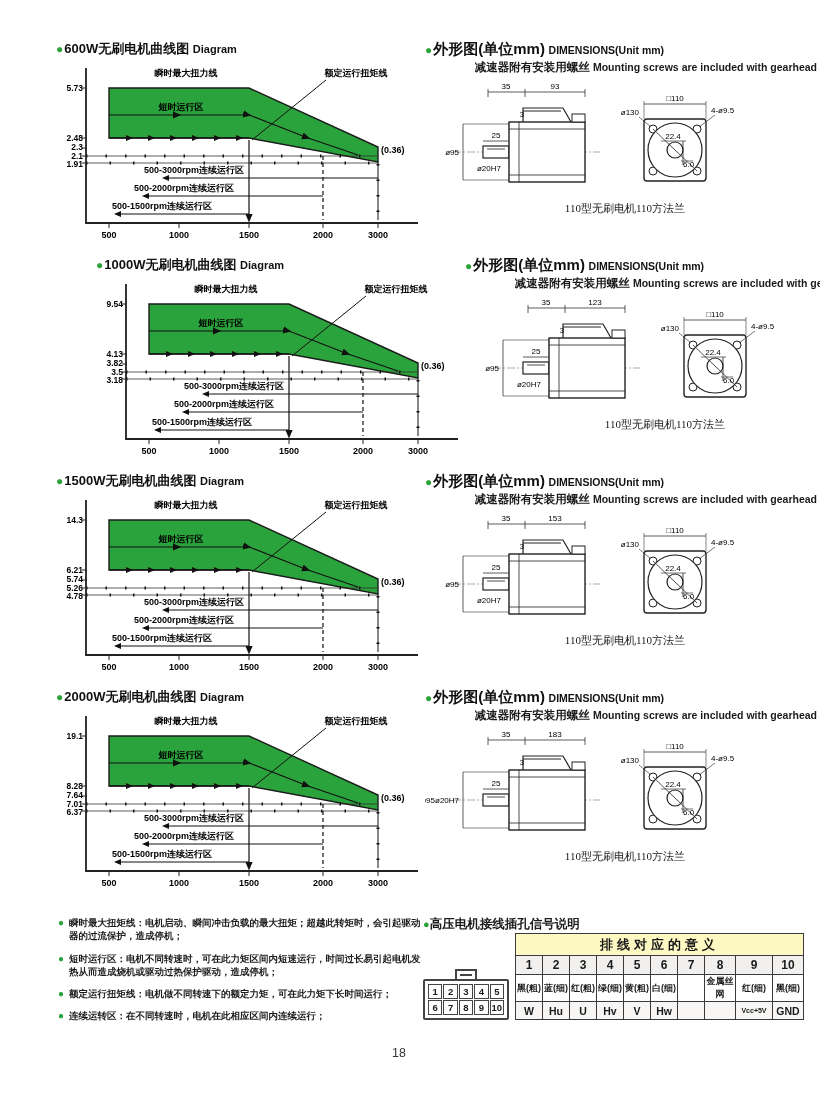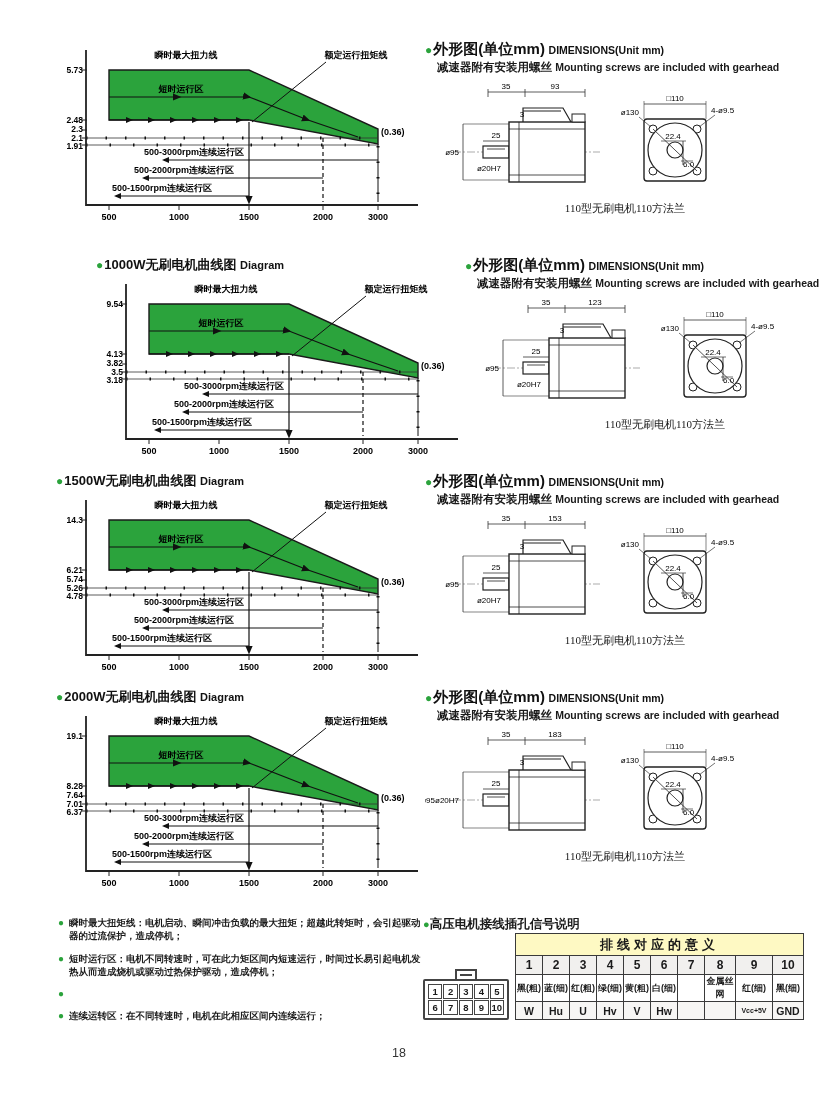--- a/index.html
+++ b/index.html
@@ -8,21 +8,21 @@
 
   .section { position:absolute; left:0; width:820px; height:216px; }
   .chart-block { position:absolute; left:56px; top:0; width:368px; }
   .dim-block { position:absolute; left:425px; top:0; width:392px; }
 
   .sec-title { font-size:13px; font-weight:bold; color:#111; white-space:nowrap; }
   .sec-title .dot { color:#2ba33c; font-size:12px; margin-right:1px; }
   .sec-title .t-en { font-size:11px; }
   .dim-block .sec-title .t-zh { font-size:15px; }
   .dim-block .sec-title .t-en { font-size:10.5px; }
-  .dim-sub { font-size:11.5px; font-weight:bold; margin:1px 0 2px 12px; white-space:nowrap; }
+  .dim-sub { font-size:11.5px; font-weight:bold; margin:1px 0 2px 12px; white-space:nowrap;text-align:right; }
   .dim-sub .s-en { font-weight:bold; font-size:10.5px; }
 
   svg.chart { display:block; margin-top:2px; }
   svg text { font-family:"Liberation Sans", sans-serif; }
   .ylab { font-size:8.5px; font-weight:bold; }
   .xlab { font-size:9px; font-weight:bold; }
   .clab { font-size:9px; font-weight:bold; }
   .dlab { font-size:8px; }
   .dim-caption { font-size:11px; margin:0 0 0 60px; width:200px; text-align:right; font-family:"Liberation Serif", serif; }
 
@@ -53,20 +53,21 @@
   .pageno { position:absolute; left:392px; top:1046px; font-size:12.5px; color:#333; }
 </style>
 </head>
 <body>
 
 <div class="page">
   <div id="sections-host">
   <div class="section" style="top: 40px;">
 
     <div class="chart-block">
+      <h3 class="sec-title"><span class="dot">●</span><span class="t-zh">600W无刷电机曲线图</span> <span class="t-en">Diagram</span></h3>
 
       <svg class="chart" width="368" height="190" viewBox="0 0 368 190">
         <defs>
           <marker id="tri" markerWidth="8" markerHeight="8" refX="5" refY="3" orient="auto">
             <path d="M0,0 L7,3 L0,6 Z" fill="#111"></path>
           </marker>
           <marker id="arrS" markerWidth="8" markerHeight="8" refX="5" refY="3" orient="auto-start-reverse">
             <path d="M0,0 L7,3 L0,6 Z" fill="#111"></path>
           </marker>
         </defs>
@@ -601,20 +602,21 @@
     <div class="note">
         <span class="dot">●</span>
         <span>瞬时最大扭矩线：电机启动、瞬间冲击负载的最大扭矩；超越此转矩时，会引起驱动器的过流保护，造成停机；</span>
       </div>
     <div class="note">
         <span class="dot">●</span>
         <span>短时运行区：电机不同转速时，可在此力矩区间内短速运行，时间过长易引起电机发热从而造成烧机或驱动过热保护驱动，造成停机；</span>
       </div>
     <div class="note">
         <span class="dot">●</span>
+        <span>额定运行扭矩线：电机做不同转速下的额定力矩，可在此力矩下长时间运行；</span>
       </div>
     <div class="note">
         <span class="dot">●</span>
         <span>连续运转区：在不同转速时，电机在此相应区间内连续运行；</span>
       </div>
   </div>
 
   <div class="signal-block">
     <h3 class="sig-title"><span class="dot">●</span><span>高压电机接线插孔信号说明</span></h3>
     <div class="sig-row">

